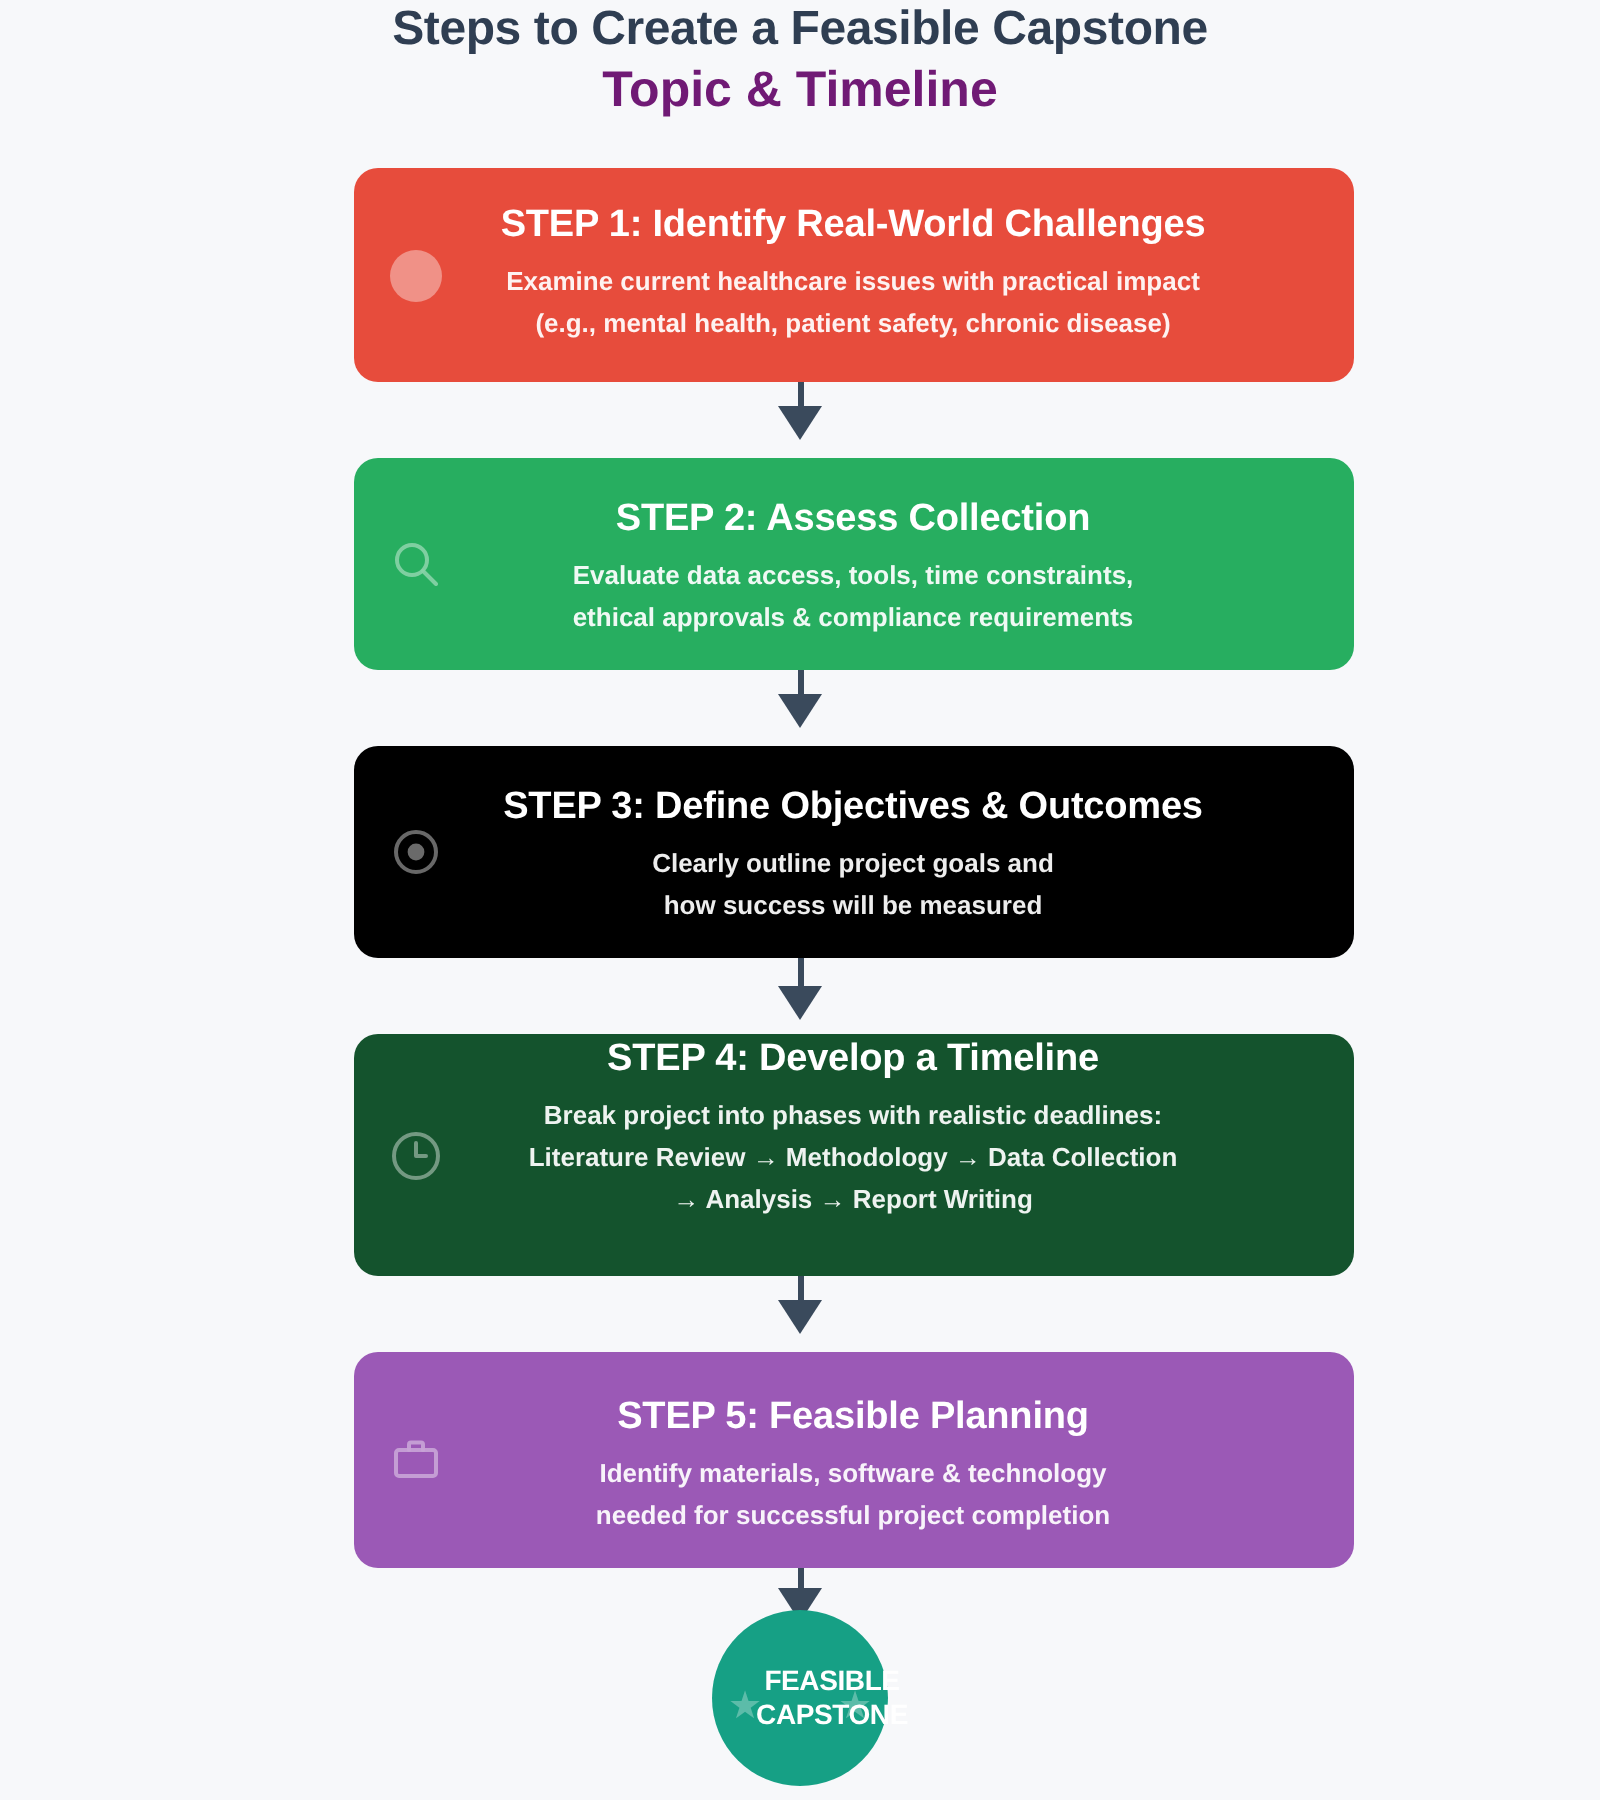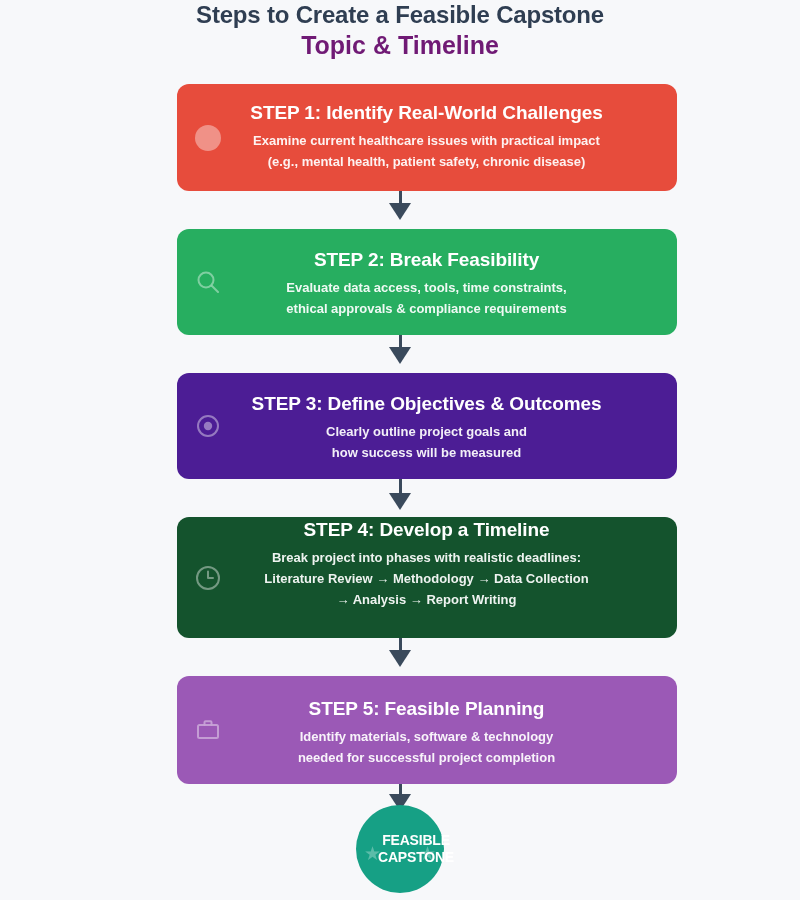--- a/index.html
+++ b/index.html
@@ -197,35 +197,35 @@
     </div>
 
     <div class="step-wrap">
       <div class="card" style="background:#27ae60; min-height:100px; padding-top:18px;">
         <span class="card-icon">
           <svg width="28" height="28" viewBox="0 0 28 28" fill="none" stroke="#ffffff" stroke-opacity="0.9" stroke-width="2">
             <circle cx="12" cy="12" r="7.5"></circle>
             <line x1="17.5" y1="17.5" x2="24" y2="24" stroke-linecap="round"></line>
           </svg>
         </span>
-        <div class="card-title">STEP 2: Break Feasibility</div>
+        <div class="card-title">STEP 2: Assess Collection</div>
         <div class="card-body">
           <div class="bline">Evaluate data access, tools, time constraints,</div>
           <div class="bline">ethical approvals &amp; compliance requirements</div>
         </div>
       </div>
     </div>
 
     <div class="connector g2">
       <div class="stem"></div>
       <div class="head"></div>
     </div>
 
     <div class="step-wrap">
-      <div class="card" style="background:#4c1d95; min-height:100px; padding-top:18px;">
+      <div class="card" style="background:#000000; min-height:100px; padding-top:18px;">
         <span class="card-icon">
           <svg width="28" height="28" viewBox="0 0 28 28">
             <circle cx="14" cy="14" r="10" fill="none" stroke="#ffffff" stroke-opacity="0.9" stroke-width="2"></circle>
             <circle cx="14" cy="14" r="4.2" fill="#ffffff" fill-opacity="0.92"></circle>
           </svg>
         </span>
         <div class="card-title">STEP 3: Define Objectives &amp; Outcomes</div>
         <div class="card-body">
           <div class="bline">Clearly outline project goals and</div>
           <div class="bline">how success will be measured</div>

